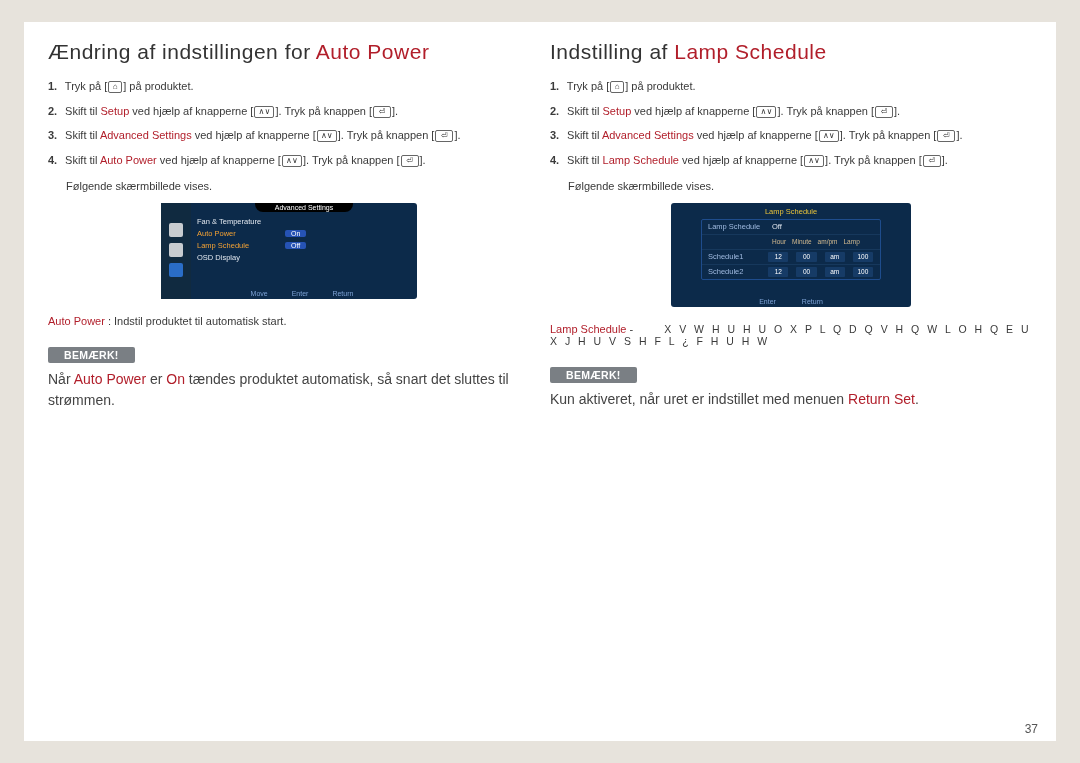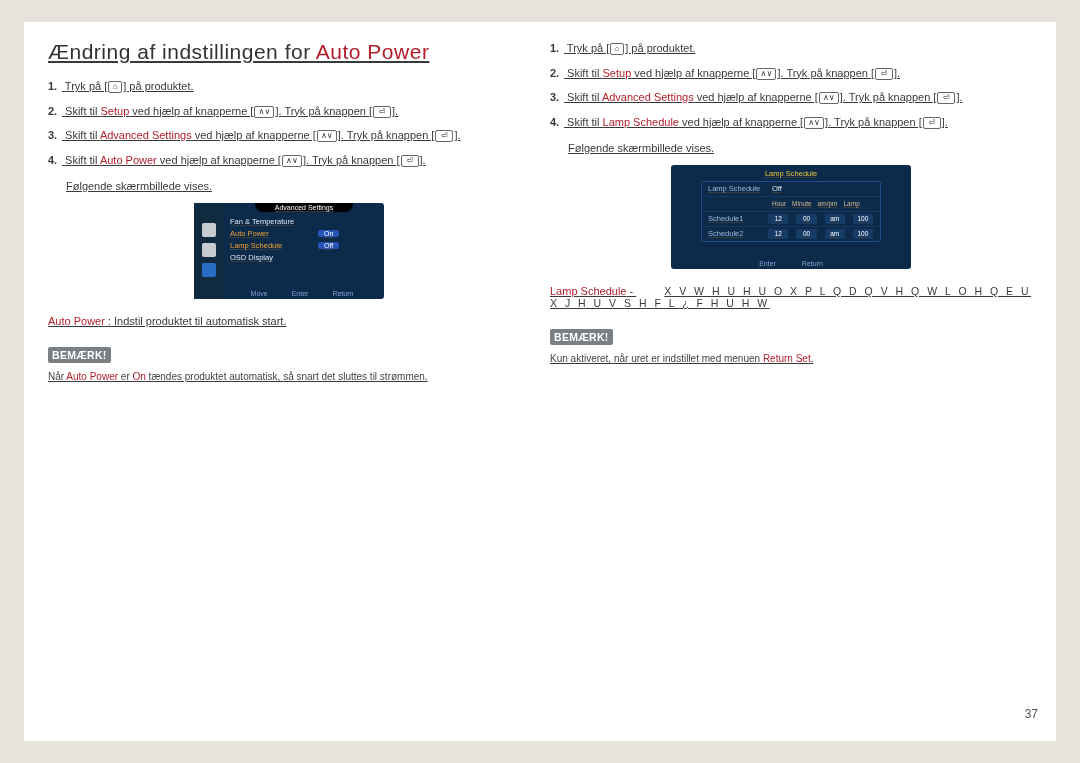--- a/index.html
+++ b/index.html
@@ -22,21 +22,20 @@
   }
   .breadcrumb {
     font-size: 10px;
     letter-spacing: 1px;
     color: #9c8f8f;
     margin-bottom: 28px;
   }
   .cols {
     display: flex;
     gap: 20px;
-    text-decoration: underline;
   }
   .col {
     flex: 1;
     min-width: 0;
   }
   h2.title {
     font-weight: 400;
     font-size: 21px;
     letter-spacing: 0.5px;
     color: #333;
@@ -74,21 +73,21 @@
   .icon.enter { width: 14px; }
   .sub {
     font-size: 11px;
     line-height: 1.5;
     margin-left: 18px;
     margin-bottom: 6px;
     margin-top: 9px;
   }
   
   .osd {
-    width: 190px;
+    width: 256px;
     height: 96px;
     margin: 8px auto 16px auto;
     background: #0c2a4a;
     border-radius: 3px;
     position: relative;
     color: #e0e6ee;
     font-size: 7.5px;
     display: flex;
   }
   .osd .side {
@@ -179,35 +178,35 @@
   .desc {
     font-size: 11px;
     margin: 4px 0 12px 0;
   }
   .note-badge {
     display:inline-block;
     background:#7a7f84;
     color:#fff;
     font-size:10.5px;
     font-weight: bold;
-    padding:2px 4px;
+    padding:2px 16px;
     border-radius:2px;
     margin: 8px 0 6px 0;
     letter-spacing: 0.3px;
   }
   .note-text {
-    font-size: 10px;
+    font-size: 14px;
     line-height:1.5;
     color:#444;
     margin-bottom: 14px;
   }
   .garble { letter-spacing: 2.5px; font-size:10.5px;margin-left:28px; }
   .page-num {
     position:absolute;
-    bottom:20px; right:18px;
+    bottom:5px; right:18px;
     font-size:12px;
     color:#555;
   }
 </style>
 </head>
 <body>
 
 <div class="page">
 
   <div class="cols">
@@ -274,20 +273,23 @@
       </div>
 
       <div class="note-badge">BEMÆRK!</div>
       <div class="note-text">
         <span>Når </span><span class="accent">Auto Power</span><span> er </span><span class="accent">On</span><span> tændes produktet automatisk, så snart det sluttes til strømmen.</span>
       </div>
 
     </div>
 
     <div class="col">
+      <h2 class="title">
+        <span>Indstilling af </span><span class="accent">Lamp Schedule</span>
+      </h2>
 
       <div class="step">
         <span class="num">1.</span>
         <span>Tryk på [</span><span class="icon home">⌂</span><span>] på produktet.</span>
       </div>
 
       <div class="step">
         <span class="num">2.</span>
         <span>Skift til </span><span class="accent">Setup</span><span> ved hjælp af knapperne [</span><span class="icon updown">∧∨</span><span>]. Tryk på knappen [</span><span class="icon enter">⏎</span><span>].</span>
       </div>

